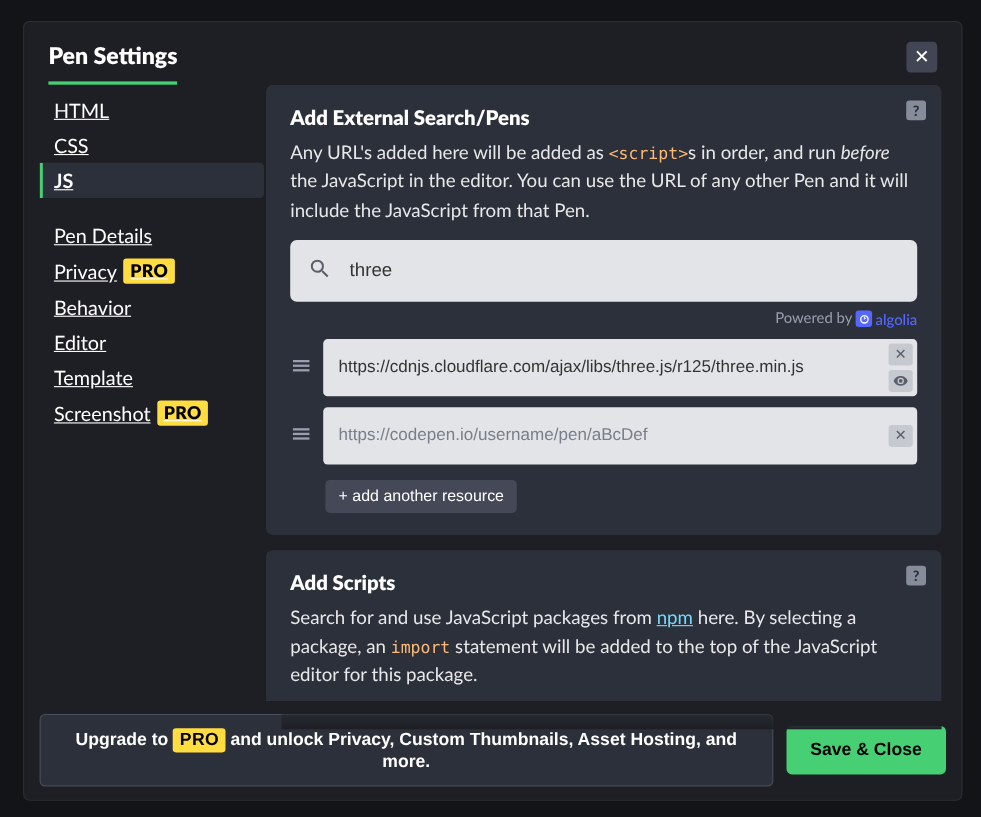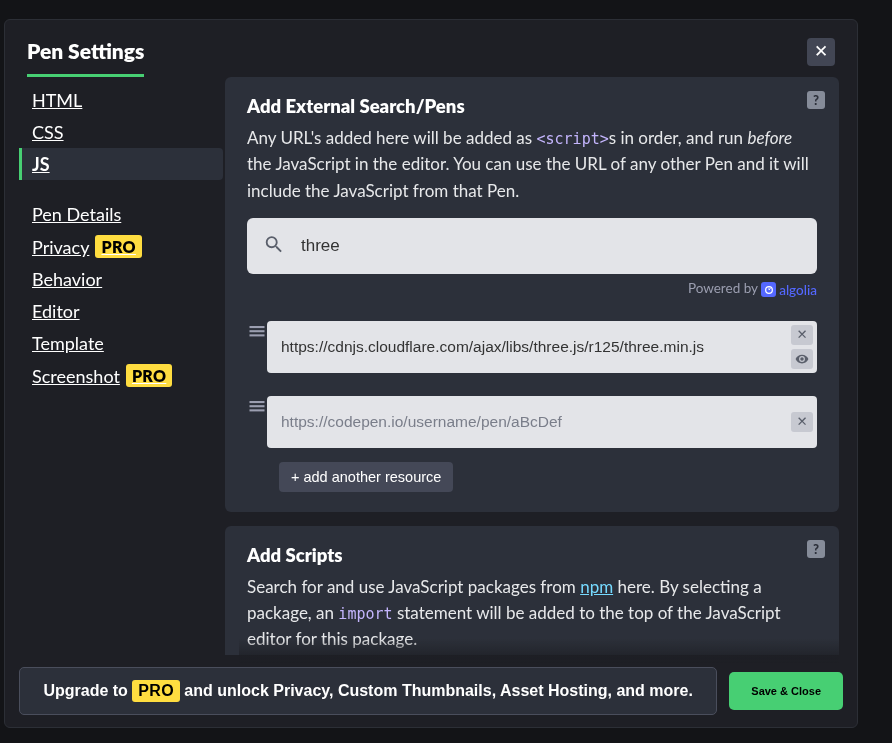--- a/index.html
+++ b/index.html
@@ -10,21 +10,21 @@
   color: #fff;
   overflow: hidden;
   position: relative;
 }
 .backdrop {
   position: absolute; inset: 0;
   background: #131417;
 }
 .modal {
   position: absolute;
-  left: 4px; top: 19px;
+  left: 21px; top: 19px;
   width: 854px; height: 709px;
   background: #1e1f25;
   border: 1px solid #2c2f36;
   border-radius: 6px;
   display: flex;
   flex-direction: column;
 }
 .modal-header {
   display: flex;
   justify-content: space-between;
@@ -115,21 +115,21 @@
 }
 .panel-desc {
   font-size: 17px;
   line-height: 1.55;
   color: #e7e8ea;
 }
 .panel-desc em { font-style: italic; }
 .panel-desc code {
   font-family: "SFMono-Regular", Consolas, monospace;
   font-size: 15px;
-  color: #c4b5fd;
+  color: #fdba74;
 }
 .panel-desc a { color: #76daff; text-decoration: underline; }
 .help-icon {
   position: absolute;
   top: 14px; right: 14px;
   width: 18px; height: 18px;
   background: #868c99;
   border-radius: 3px;
   color: #2c303a;
   font-size: 13px;
@@ -176,22 +176,23 @@
   width: 15px; height: 15px;
   background: #5468ff;
   border-radius: 3px;
   align-items: center;
   justify-content: center;
   color: #fff;
   font-size: 10px;
 }
 .resource-row {
   display: flex;
-  align-items: flex-start;
-  margin-top: 23px;
+  align-items: center;
+  gap: 10px;
+  margin-top: 10px;
 }
 .drag-handle {
   color: #9b9eb0;
   cursor: grab;
   flex-shrink: 0;
 }
 .resource-input-wrap {
   position: relative;
   flex: 1;
 }
@@ -251,21 +252,21 @@
   padding: 12px 16px;
   text-align: center;
   cursor: pointer;
   font-weight: 600;
 }
 .save-btn {
   background: #47cf73;
   border: none;
   border-radius: 5px;
   color: #000;
-  font-size: 11px;
+  font-size: 16px;
   font-weight: 600;
   padding: 13px 22px;
   cursor: pointer;
 }
 .fade-bottom {
   position: absolute;
   left: 234px; right: 18px;
   bottom: 64px;
   height: 24px;
   background: linear-gradient(transparent, #1e1f25);

